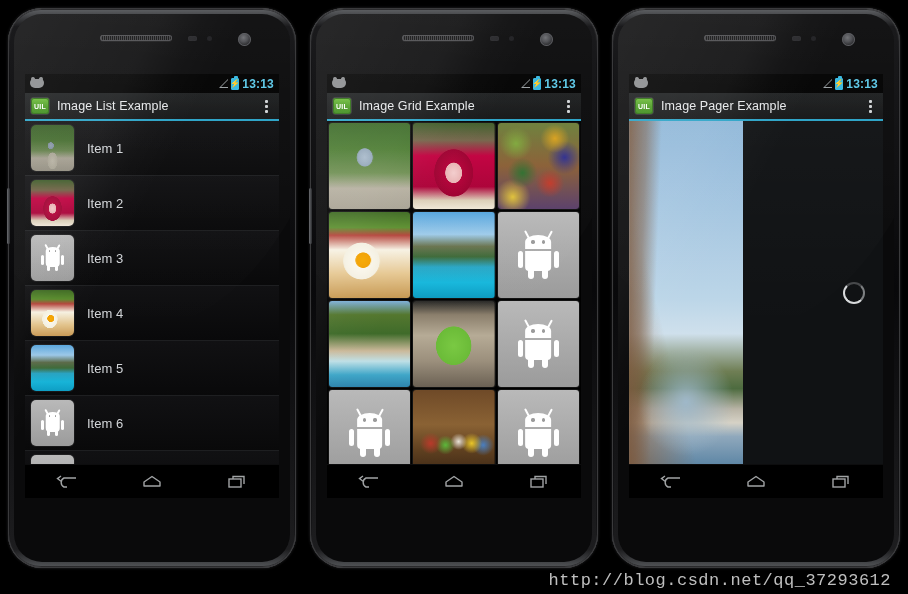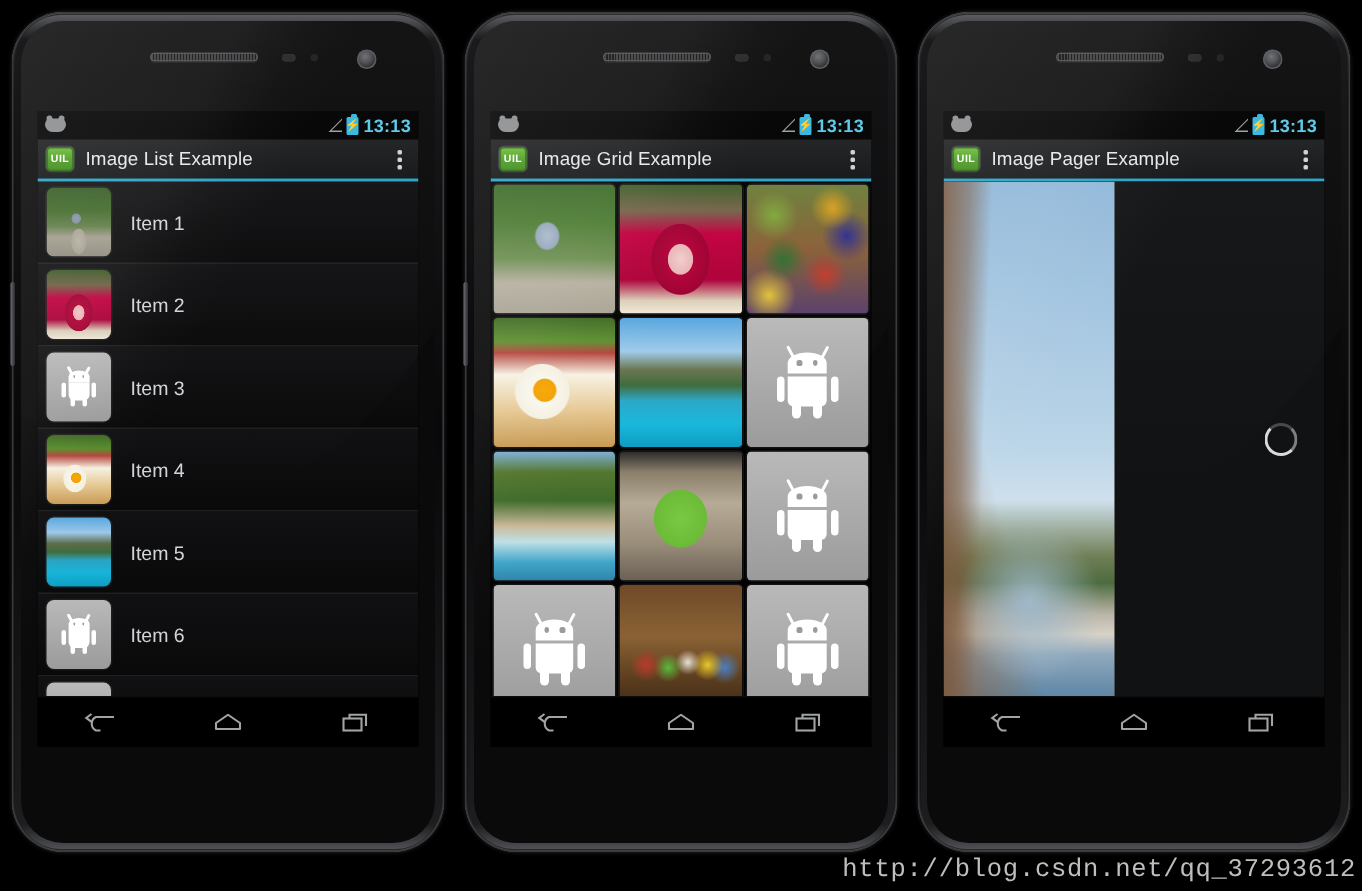--- a/index.html
+++ b/index.html
@@ -294,21 +294,21 @@
     right: 18px; top: 50%; transform: translateY(-50%);
     width: 22px; height: 22px; border-radius: 50%;
     border: 2px solid #d8dadc;
     border-top-color: rgba(216,218,220,.28);
     border-right-color: rgba(216,218,220,.55);
   }
 
   
   .watermark {
     position:absolute; z-index: 60;
-    right: 4px; bottom: 4px;
+    right: 17px; bottom: 4px;
     color: #cfcfcf;
     font-family: "Liberation Mono", monospace;
     font-size: 17px;
     letter-spacing: .5px;
     text-shadow: 0 0 2px #000;
     opacity: .92;
     white-space: nowrap;
   }
 </style>
 </head>

